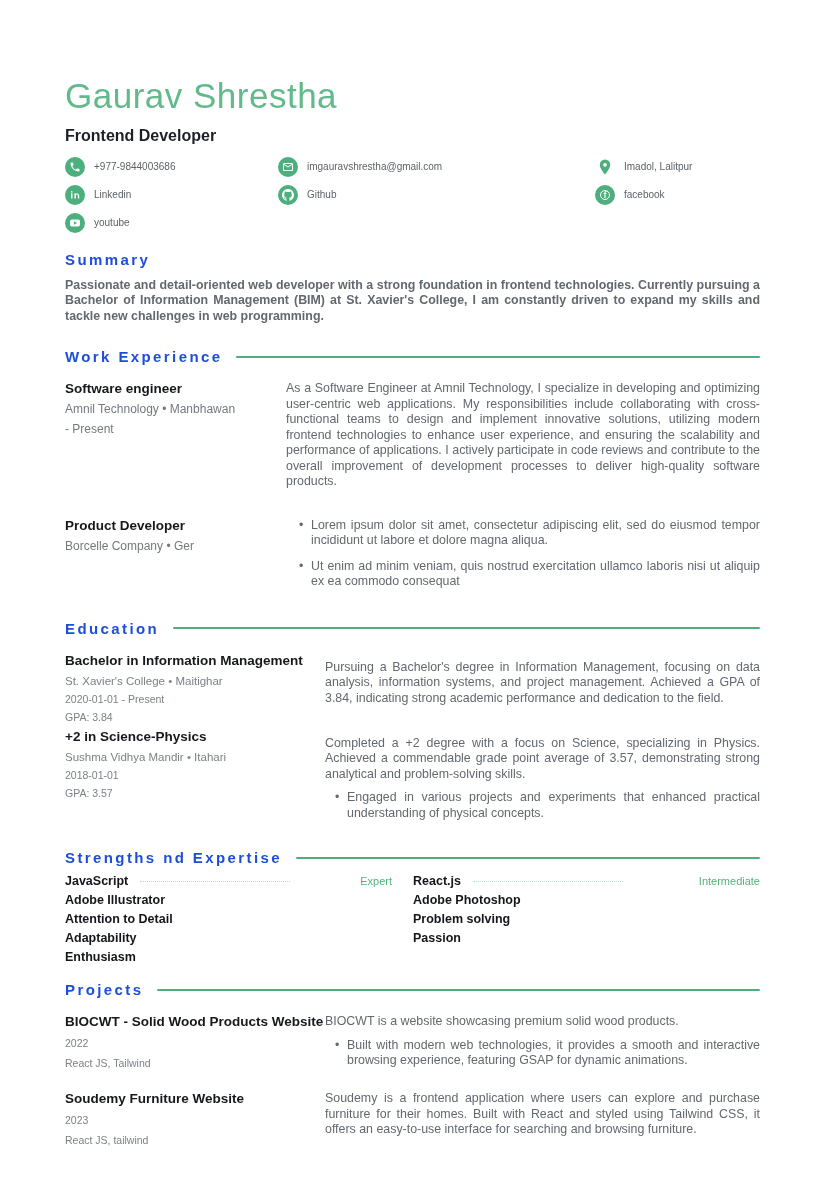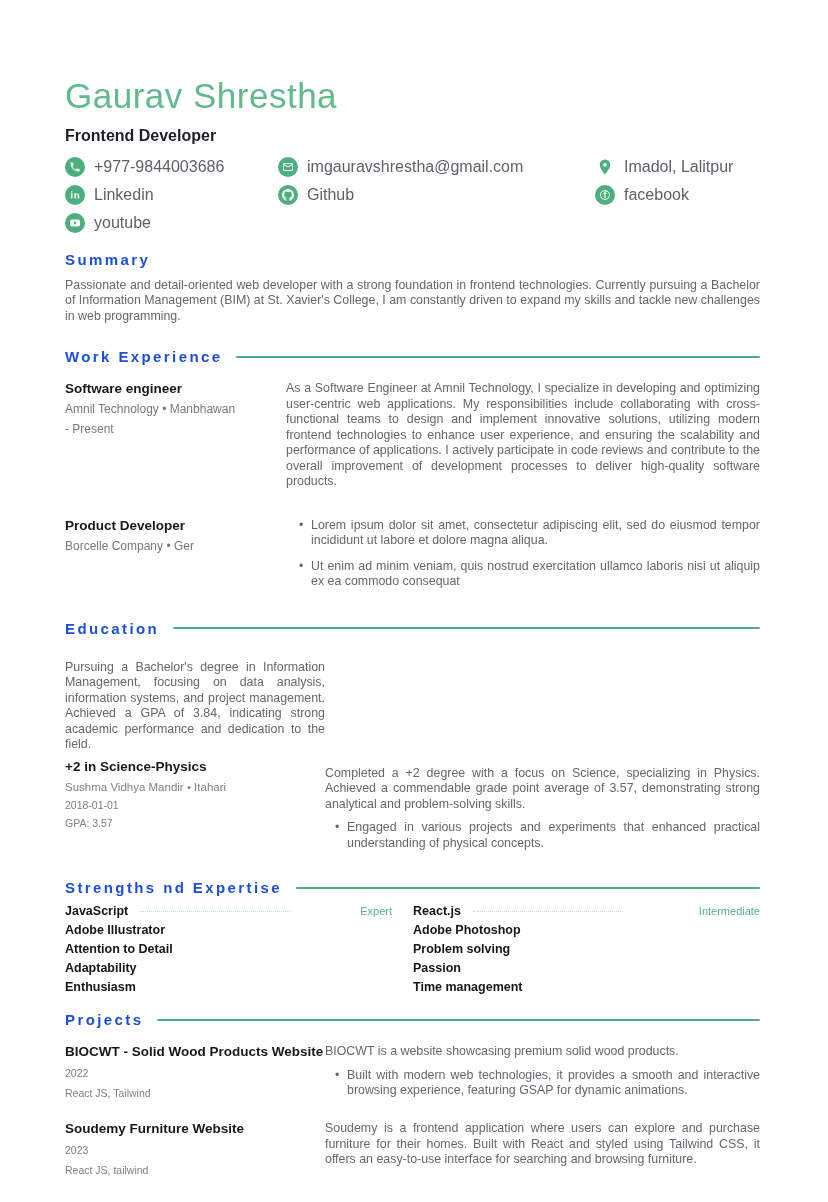--- a/index.html
+++ b/index.html
@@ -10,21 +10,21 @@
     font-family:"Liberation Sans", sans-serif;
     color:#2a2c31;
   }
   .page { width:828px; height:1202px; padding:78px 68px 0 65px; }
 
   
   .name { margin:0; font-size:35px; line-height:1.05; font-weight:400; color:#62ba8b; letter-spacing:.5px; }
   .subtitle { margin-top:12px; font-size:16px; font-weight:700; color:#1d1f26; }
 
   .contacts { margin-top:12px; display:grid; grid-template-columns:213px 317px 1fr; row-gap:8px; }
-  .contact { display:flex; align-items:center; gap:9px; font-size:16px; color:#5c6268; cursor:pointer; }
+  .contact { display:flex; align-items:center; gap:9px; font-size:10px; color:#5c6268; cursor:pointer; }
   .cicon { width:20px; height:20px; border-radius:50%; background:#4caf7d; display:flex; align-items:center; justify-content:center; flex:none; }
   .cicon svg { width:12px; height:12px; fill:#ffffff; display:block; }
   .cicon.flat { background:transparent; border-radius:0; }
   .cicon.flat svg { width:18px; height:18px; fill:#4caf7d; }
 
   
   .sec-head { display:flex; align-items:center; }
   .sec-title { color:#1d4ed8; font-weight:700; font-size:15px; letter-spacing:2.4px; white-space:nowrap; }
   .sec-line { flex:1; height:2px; background:#4caf7d; margin-left:14px; border-radius:1px; }
 
@@ -42,21 +42,21 @@
 
   
   .skills { display:grid; grid-template-columns:327px 1fr; column-gap:21px; margin-top:8px; }
   .skill-row { display:flex; align-items:baseline; height:19px; }
   .sname { font-size:12.5px; font-weight:700; color:#14161b; }
   .leader { flex:1; max-width:150px; border-bottom:1px dotted #c0dccd; margin:0 12px; transform:translateY(-3px); }
   .slevel { margin-left:auto; font-size:11px; color:#53b57e; }
 
   
   .mt-sum { margin-top:18px; }
-  .mt-par { margin-top:10px; }
+  .mt-par { margin-top:10px;font-weight:bold; }
   .mt-work { margin-top:24px; }
   .mt-entry { margin-top:16px; }
   .mt-entry2 { margin-top:28px; }
   .mt-edu { margin-top:30px; }
   .mt-eduentry2 { margin-top:6px; }
   .mt-skills { margin-top:28px; }
   .mt-proj { margin-top:12px; }
   .mt-projentry2 { margin-top:22px; }
   .pad-top { margin-top:7px; }
 </style>
@@ -160,20 +160,26 @@
     </div>
   </div>
 
   <div class="sec-head mt-edu">
     <span class="sec-title">Education</span>
     <span class="sec-line"></span>
   </div>
 
   <div class="entry cols-wide mt-entry">
     <div>
+      <div class="etitle">Bachelor in Information Management</div>
+      <div class="esub-sm">St. Xavier's College • Maitighar</div>
+      <div class="emeta">2020-01-01 - Present</div>
+      <div class="emeta">GPA: 3.84</div>
+    </div>
+    <div>
       <p class="para pad-top">Pursuing a Bachelor's degree in Information Management, focusing on data analysis, information systems, and project management. Achieved a GPA of 3.84, indicating strong academic performance and dedication to the field.</p>
     </div>
   </div>
 
   <div class="entry cols-wide mt-eduentry2">
     <div>
       <div class="etitle">+2 in Science-Physics</div>
       <div class="esub-sm">Sushma Vidhya Mandir • Itahari</div>
       <div class="emeta">2018-01-01</div>
       <div class="emeta">GPA: 3.57</div>
@@ -217,23 +223,20 @@
       </div>
       <div class="skill-row">
           <span class="sname">Adobe Photoshop</span>
         </div>
       <div class="skill-row">
           <span class="sname">Problem solving</span>
         </div>
       <div class="skill-row">
           <span class="sname">Passion</span>
         </div>
-      <div class="skill-row">
-          <span class="sname">Time management</span>
-        </div>
     </div>
   </div>
 
   <div class="sec-head mt-proj">
     <span class="sec-title">Projects</span>
     <span class="sec-line"></span>
   </div>
 
   <div class="entry cols-wide mt-entry">
     <div>

